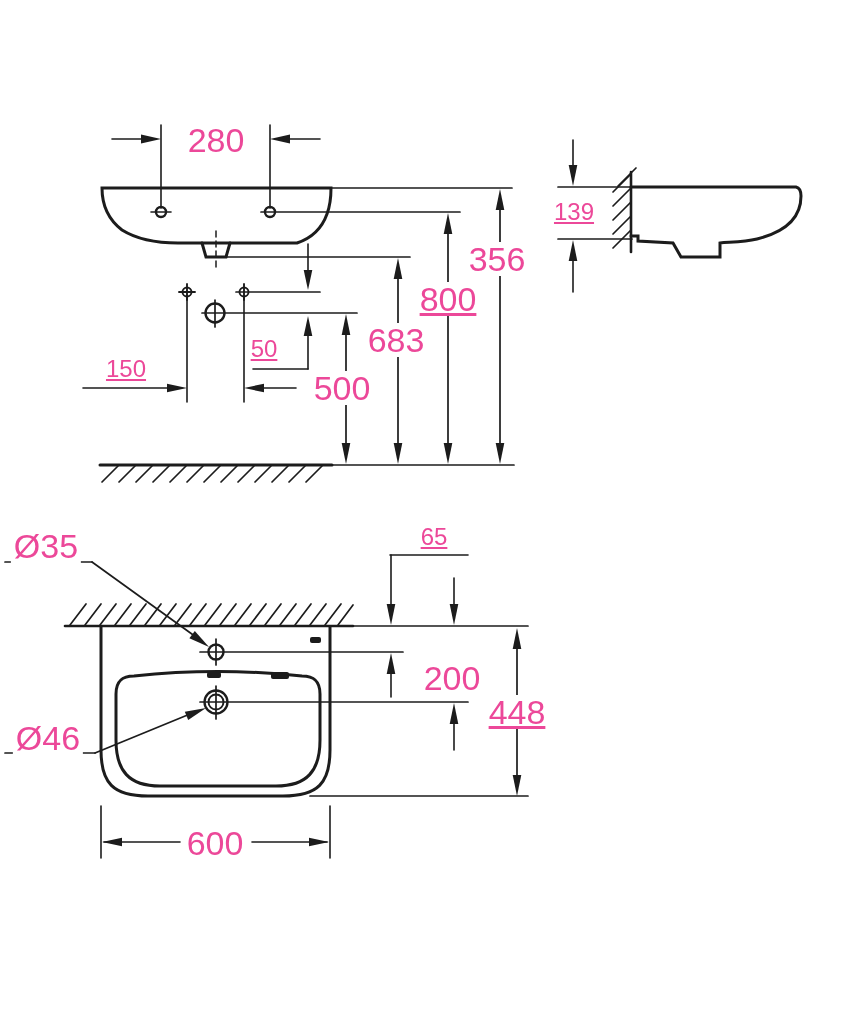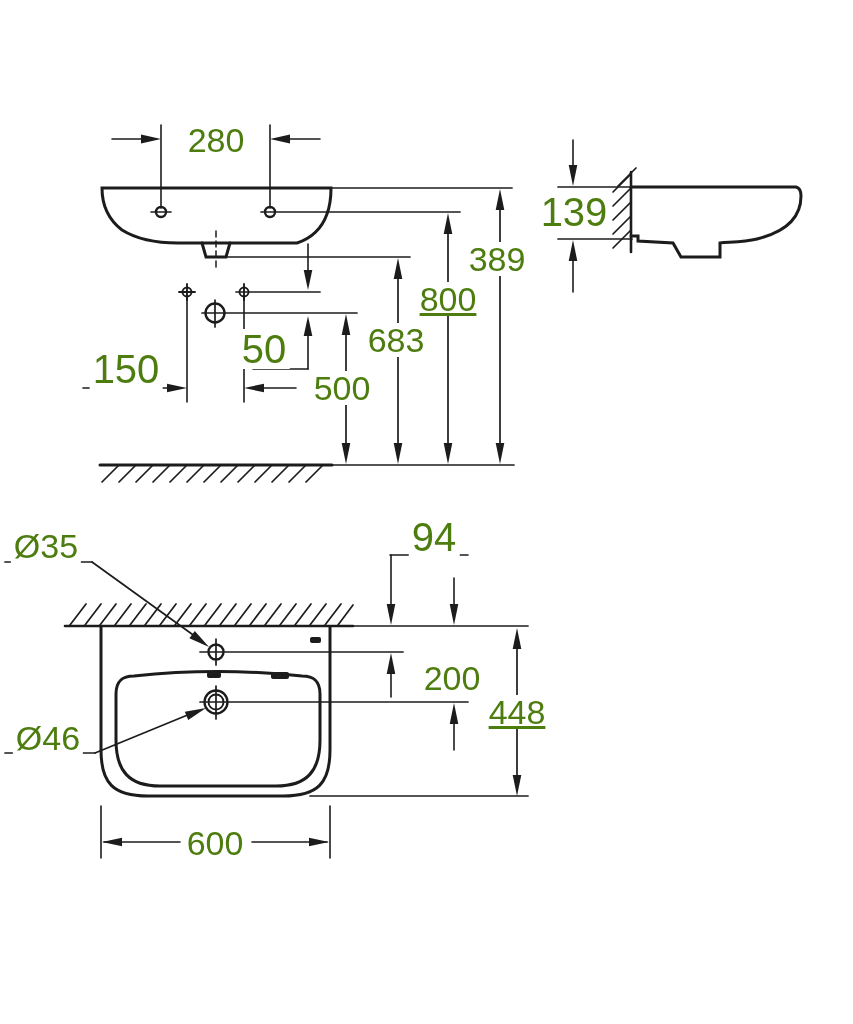--- a/index.html
+++ b/index.html
@@ -3,24 +3,24 @@
 <meta charset="utf-8">
 <style>
   html,body{margin:0;padding:0;background:#ffffff;}
   .stage{
     position:relative;width:853px;height:1024px;background:#ffffff;
     font-family:"Liberation Sans",sans-serif;overflow:hidden;
   }
   .stage svg{position:absolute;left:0;top:0;}
   .dim-label{
     position:absolute;transform:translate(-50%,-50%);
-    font-size:34px;line-height:1;color:#4d7c0f;background:#ffffff;
+    font-size:34px;line-height:1;color:#ec4899;background:#ffffff;
     padding:0 3px;white-space:nowrap;letter-spacing:0;
   }
-  .dim-label.small{font-size:40px;}
+  .dim-label.small{font-size:24px;text-decoration:underline;}
 </style>
 </head>
 <body>
 
 <div class="stage">
 
 <svg width="853" height="1024" viewBox="0 0 853 1024">
   <g stroke="#1c1c1c" fill="none" stroke-linecap="round">
 
     <g>
@@ -226,27 +226,27 @@
         <line x1="104" y1="842" x2="180" y2="842"></line>
         <line x1="252" y1="842" x2="327" y2="842"></line>
         <polygon points="102,842 122,837.7 122,846.3" fill="#1c1c1c" stroke="none"></polygon>
         <polygon points="329,842 309,837.7 309,846.3" fill="#1c1c1c" stroke="none"></polygon>
       </g>
     </g>
   </g>
 </svg>
 
 <div class="dim-label" style="left:216px;top:140px;">280</div>
-<div class="dim-label" style="left:497px;top:259px;">389</div>
+<div class="dim-label" style="left:497px;top:259px;">356</div>
 <div class="dim-label" style="left:448px;top:299px;text-decoration:underline;">800</div>
 <div class="dim-label" style="left:396px;top:340px;">683</div>
 <div class="dim-label" style="left:342px;top:388px;">500</div>
 <div class="dim-label small" style="left:126px;top:369px;">150</div>
 <div class="dim-label small" style="left:264px;top:349px;">50</div>
 <div class="dim-label small" style="left:574px;top:212px;">139</div>
 <div class="dim-label" style="left:46px;top:546px;text-align:center;">Ø35</div>
 <div class="dim-label" style="left:48px;top:738px;">Ø46</div>
-<div class="dim-label small" style="left:434px;top:537px;">94</div>
+<div class="dim-label small" style="left:434px;top:537px;">65</div>
 <div class="dim-label" style="left:452px;top:678px;">200</div>
 <div class="dim-label" style="left:517px;top:712px;text-decoration:underline;">448</div>
 <div class="dim-label" style="left:215px;top:843px;">600</div>
 
 </div>
 
 </body></html>

